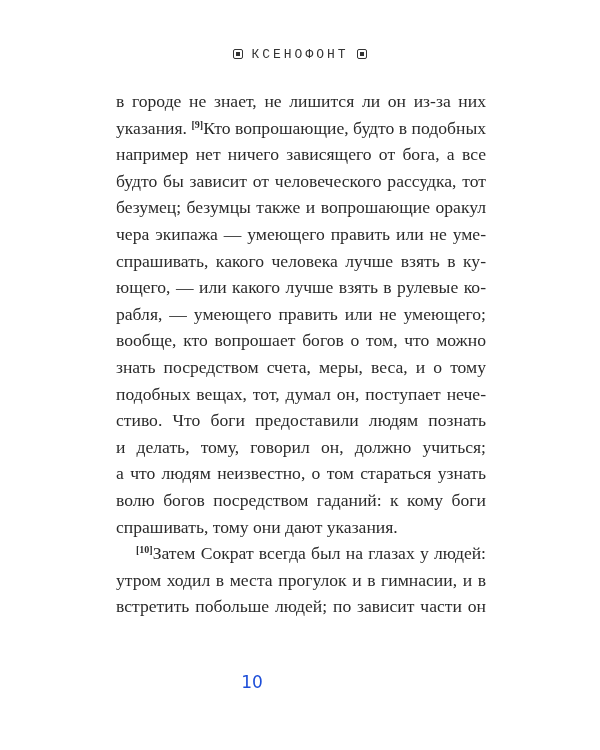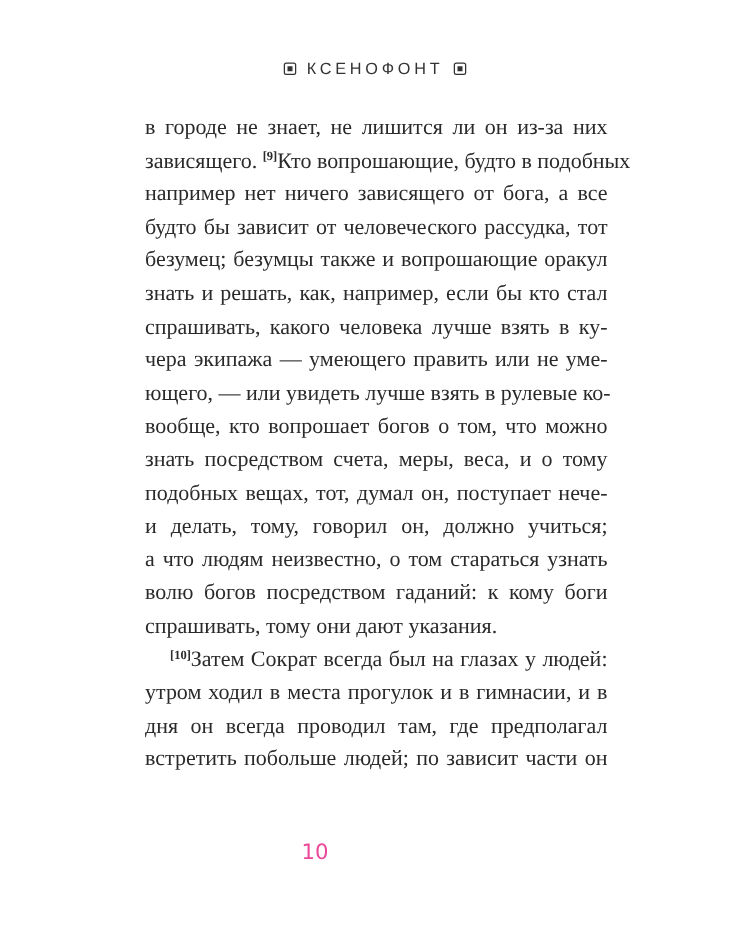--- a/index.html
+++ b/index.html
@@ -1,53 +1,53 @@
 <!DOCTYPE html>
 <html><head>
 <meta charset="utf-8">
 <style>
   html, body { margin:0; padding:0; background:#ffffff; }
   body { width:600px; height:750px; position:relative; overflow:hidden; }
   .header { position:absolute; top:47px; left:0; width:600px; text-align:center;
-    font-family:Liberation Sans, sans-serif; font-size:13px; letter-spacing:3px; color:#333; }
+    font-family:Liberation Mono, monospace; font-size:13px; letter-spacing:3px; color:#333; }
   .header .orn { display:inline-block; width:8px; height:8px; border:1.5px solid #333;
     border-radius:2px; position:relative; vertical-align:middle; margin:0 8px; top:-1px; }
   .header .orn::after { content:""; position:absolute; left:2px; top:2px; width:4px; height:4px; background:#333; }
   .text { position:absolute; left:116px; top:88px; width:370px;
     font-family:"Liberation Serif", serif; font-size:17.6px; line-height:26.6px; color:#2a2a2a; }
   .line { display:block; text-align:justify; text-align-last:justify; height:26.6px; white-space:nowrap; }
   .line.last { text-align-last:left; }
   .line.indent { padding-left:20px; }
   sup { font-size:10px; font-weight:bold; vertical-align:6px; line-height:0; }
   .pageno { position:absolute; top:672px; left:0; width:504px; text-align:center;
-    font-family:"DejaVu Sans", sans-serif; font-size:17px; color:#ec4899; }
+    font-family:"DejaVu Sans", sans-serif; font-size:17px; color:#1d4ed8; }
 </style>
 </head>
 <body>
 
 <div class="header">
   <span class="orn"></span><span>КСЕНОФОНТ</span><span class="orn"></span>
 </div>
 
 <div class="text" id="body">
     <span class="line"><span>в городе не знает, не лишится ли он из-за них</span></span>
-    <span class="line"><span>зависящего.</span> <sup>[9]</sup><span>Кто вопрошающие, будто в подобных</span></span>
+    <span class="line"><span>указания.</span> <sup>[9]</sup><span>Кто вопрошающие, будто в подобных</span></span>
     <span class="line"><span>например нет ничего зависящего от бога, а все</span></span>
     <span class="line"><span>будто бы зависит от человеческого рассудка, тот</span></span>
     <span class="line"><span>безумец; безумцы также и вопрошающие оракул</span></span>
-    <span class="line"><span>знать и решать, как, например, если бы кто стал</span></span>
+    <span class="line"><span>чера экипажа — умеющего править или не уме-</span></span>
     <span class="line"><span>спрашивать, какого человека лучше взять в ку-</span></span>
-    <span class="line"><span>чера экипажа — умеющего править или не уме-</span></span>
-    <span class="line"><span>ющего, — или увидеть лучше взять в рулевые ко-</span></span>
+    <span class="line"><span>ющего, — или какого лучше взять в рулевые ко-</span></span>
+    <span class="line"><span>рабля, — умеющего править или не умеющего;</span></span>
     <span class="line"><span>вообще, кто вопрошает богов о том, что можно</span></span>
     <span class="line"><span>знать посредством счета, меры, веса, и о тому</span></span>
     <span class="line"><span>подобных вещах, тот, думал он, поступает нече-</span></span>
+    <span class="line"><span>стиво. Что боги предоставили людям познать</span></span>
     <span class="line"><span>и делать, тому, говорил он, должно учиться;</span></span>
     <span class="line"><span>а что людям неизвестно, о том стараться узнать</span></span>
     <span class="line"><span>волю богов посредством гаданий: к кому боги</span></span>
     <span class="line last"><span>спрашивать, тому они дают указания.</span></span>
     <span class="line indent"><sup>[10]</sup><span>Затем Сократ всегда был на глазах у людей:</span></span>
     <span class="line"><span>утром ходил в места прогулок и в гимнасии, и в</span></span>
-    <span class="line"><span>дня он всегда проводил там, где предполагал</span></span>
     <span class="line"><span>встретить побольше людей; по зависит части он</span></span>
   </div>
 
 <div class="pageno">10</div>
 
 </body></html>

